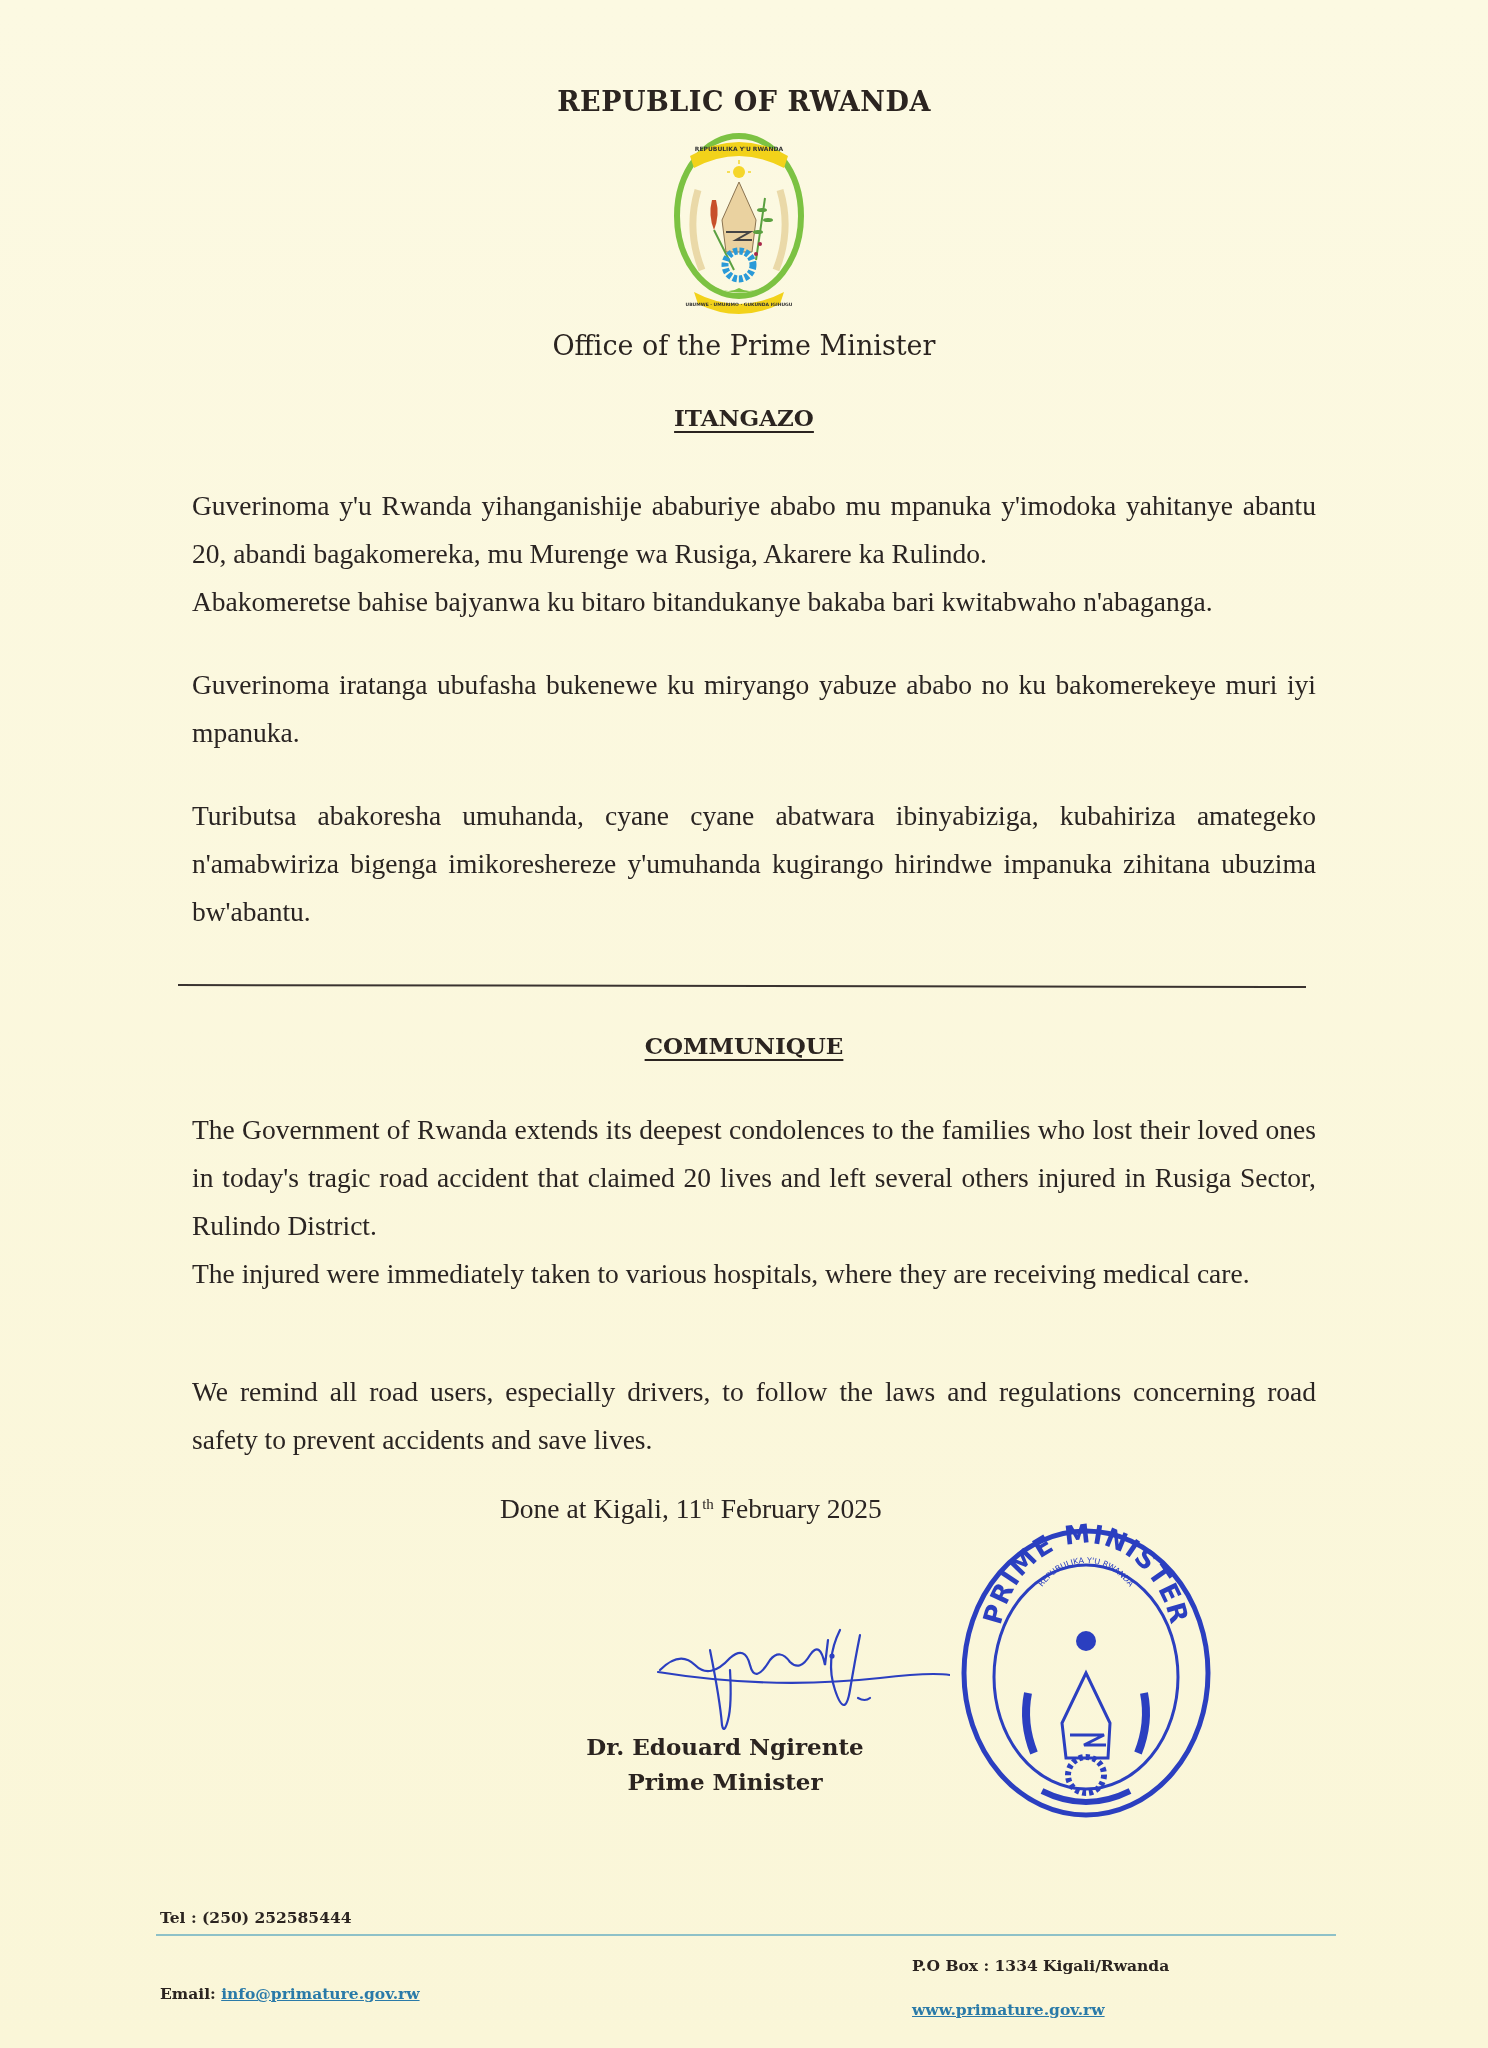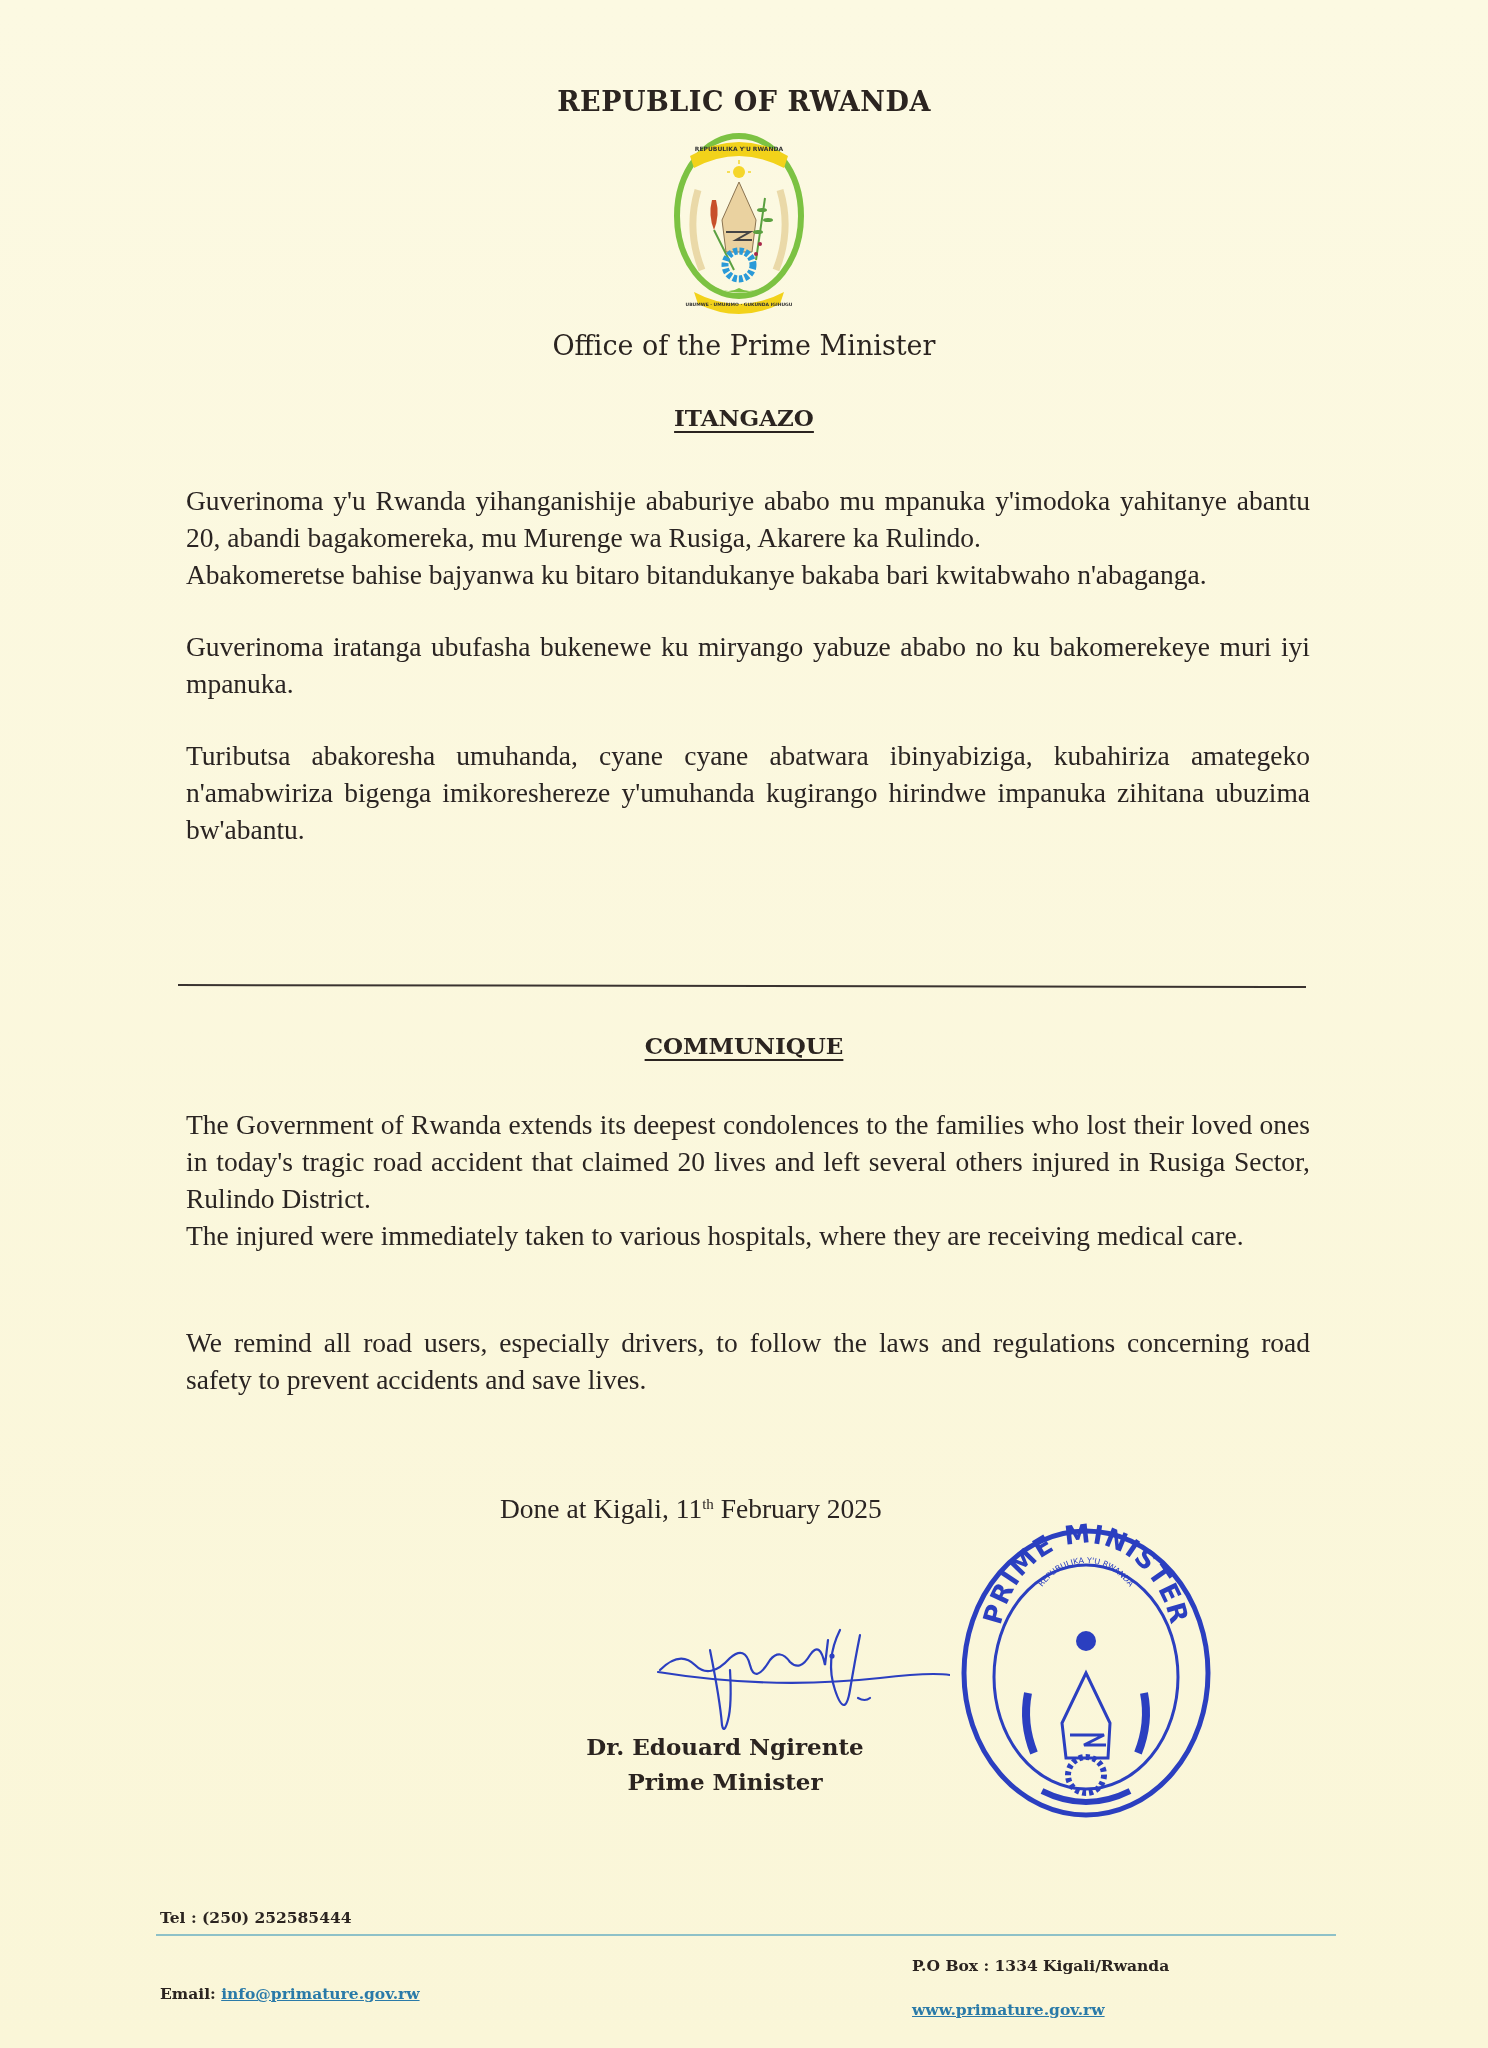--- a/index.html
+++ b/index.html
@@ -21,22 +21,22 @@
   .office {
     position: absolute; top: 330px; left: 0; width: 1488px; text-align: center;
     font-weight: normal; font-size: 27px; color: #2b2420;
   }
   .sec-title {
     position: absolute; left: 0; width: 1488px; text-align: center;
     font-weight: bold; font-size: 23px; text-decoration: underline; text-underline-offset: 5px;
     color: #2b2420;
   }
   .body-text {
-    position: absolute; left: 186px; width: 1124px;
-    font-family: "Liberation Serif", serif; font-size: 27.5px; line-height: 37px;
+    position: absolute; left: 192px; width: 1124px;
+    font-family: "Liberation Serif", serif; font-size: 27.5px; line-height: 48px;
     text-align: justify; color: #2a2422;
   }
   .body-text p { margin: 0; }
   .gap { height: 35px; }
   .divider { position: absolute; left: 178px; top: 985px; width: 1128px; height: 0; border-top: 2px solid #3a3330; transform: rotate(0.1deg); }
   .done {
     position: absolute; left: 500px; top: 1493px;
     font-family: "Liberation Serif", serif; font-size: 27.5px;
   }
   .done sup { font-size: 15px; vertical-align: 9px; }

